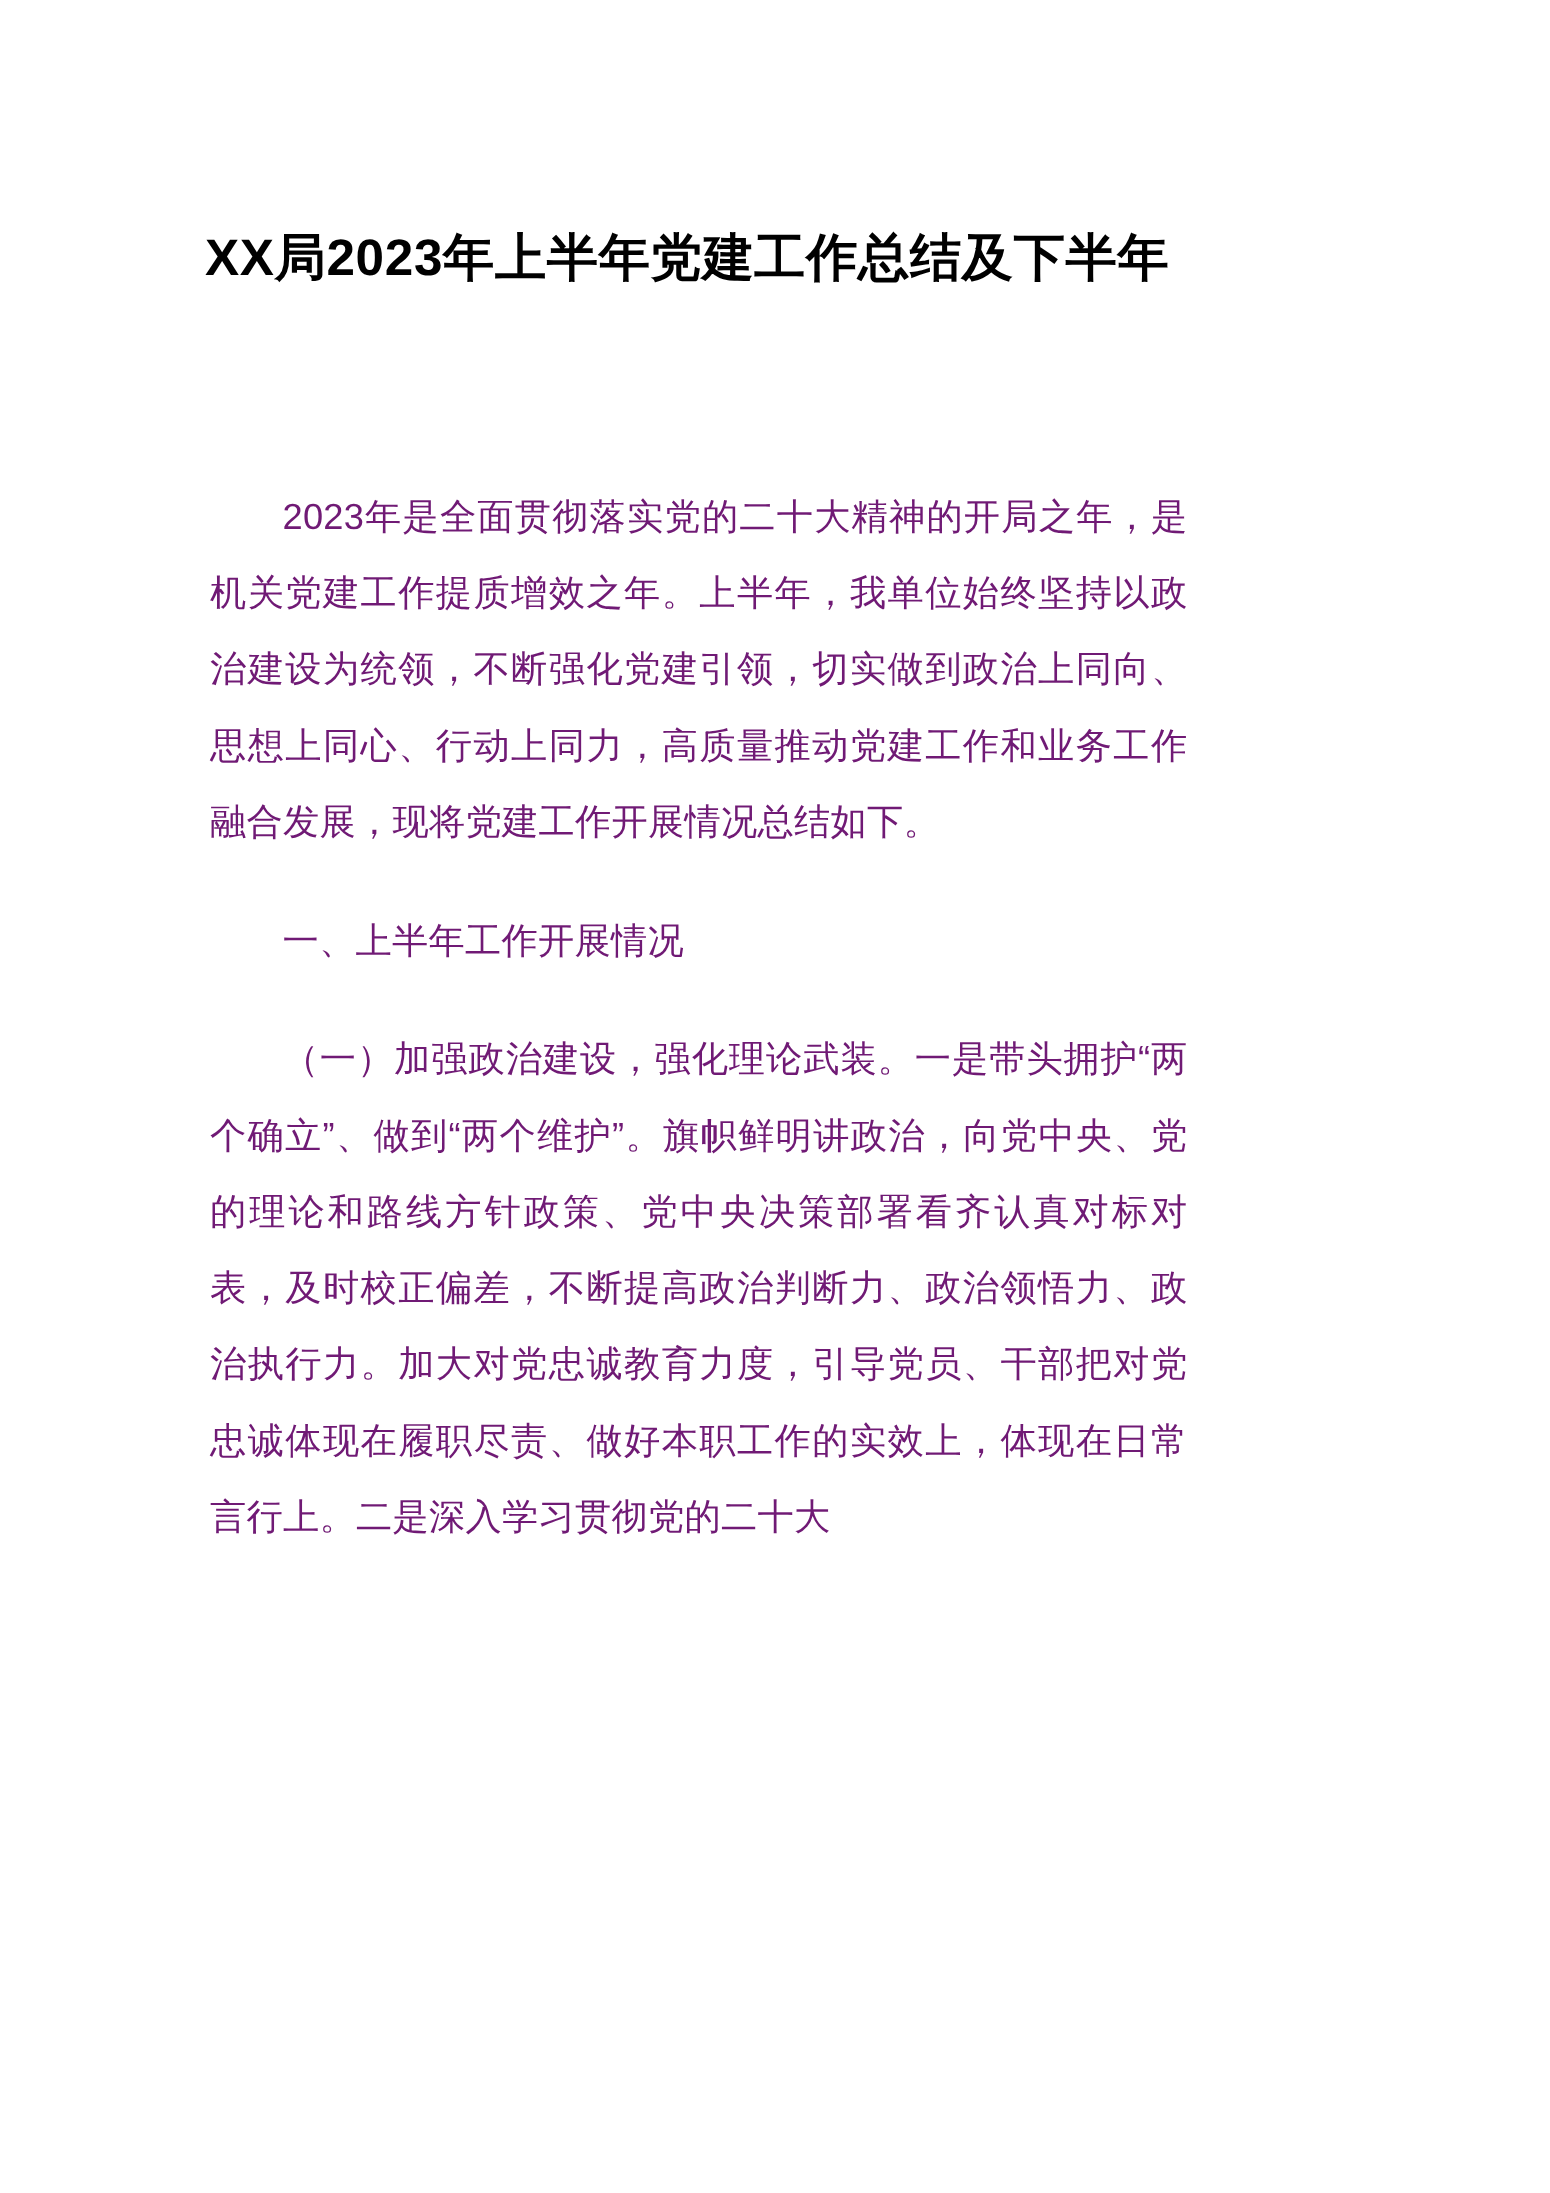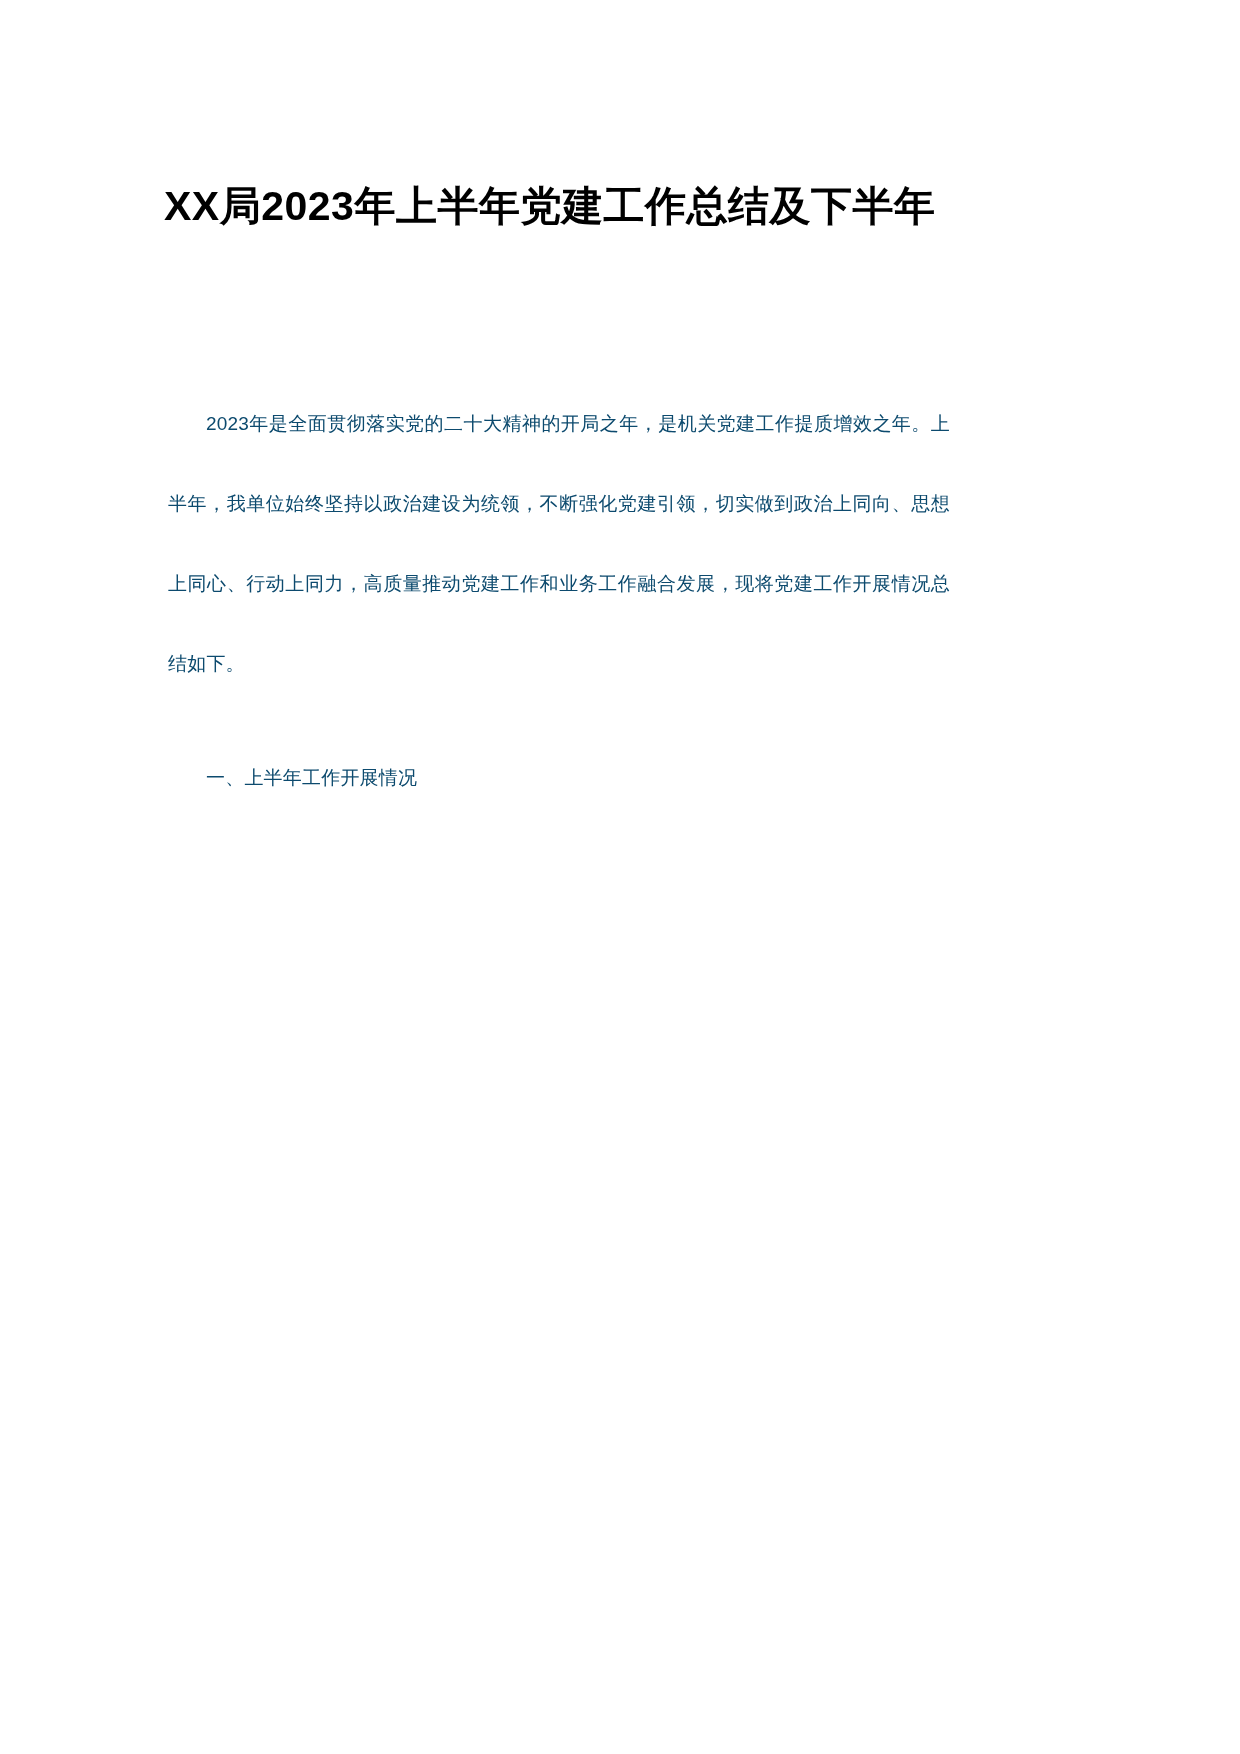--- a/index.html
+++ b/index.html
@@ -56,27 +56,27 @@
     margin-top: 82px;
   }
 
   
   .body-block {
     margin-top: 150px;
   }
 
   p.para {
     margin: 0 0 22px 0;
-    font-size: 19px;
-    line-height: 80px;
+    font-size: 29px;
+    line-height: 61px;
     text-align: justify;
     text-justify: inter-ideograph;
     text-indent: 2em;
     font-weight: 400;
-    color: #0c4a6e;
+    color: #701a75;
     letter-spacing: 0.2px;
     font-family: "Liberation Sans", "DejaVu Sans", sans-serif;
   }
 
   p.para.section-heading {
     margin-top: 34px;
     margin-bottom: 34px;
     text-indent: 2em;
   }
 
@@ -98,16 +98,17 @@
     <h1 class="doc-title">
       <span class="title-line-1">XX局2023年上半年党建工作总结及下半年</span>
     </h1>
 
     <div class="body-block">
 
       <p class="para full-justify">2023年是全面贯彻落实党的二十大精神的开局之年，是机关党建工作提质增效之年。上半年，我单位始终坚持以政治建设为统领，不断强化党建引领，切实做到政治上同向、思想上同心、行动上同力，高质量推动党建工作和业务工作融合发展，现将党建工作开展情况总结如下。</p>
 
       <p class="para section-heading">一、上半年工作开展情况</p>
 
+      <p class="para full-justify last">（一）加强政治建设，强化理论武装。一是带头拥护“两个确立”、做到“两个维护”。旗帜鲜明讲政治，向党中央、党的理论和路线方针政策、党中央决策部署看齐认真对标对表，及时校正偏差，不断提高政治判断力、政治领悟力、政治执行力。加大对党忠诚教育力度，引导党员、干部把对党忠诚体现在履职尽责、做好本职工作的实效上，体现在日常言行上。二是深入学习贯彻党的二十大</p>
 
     </div>
   </div>
 </div>
 
 </body></html>

